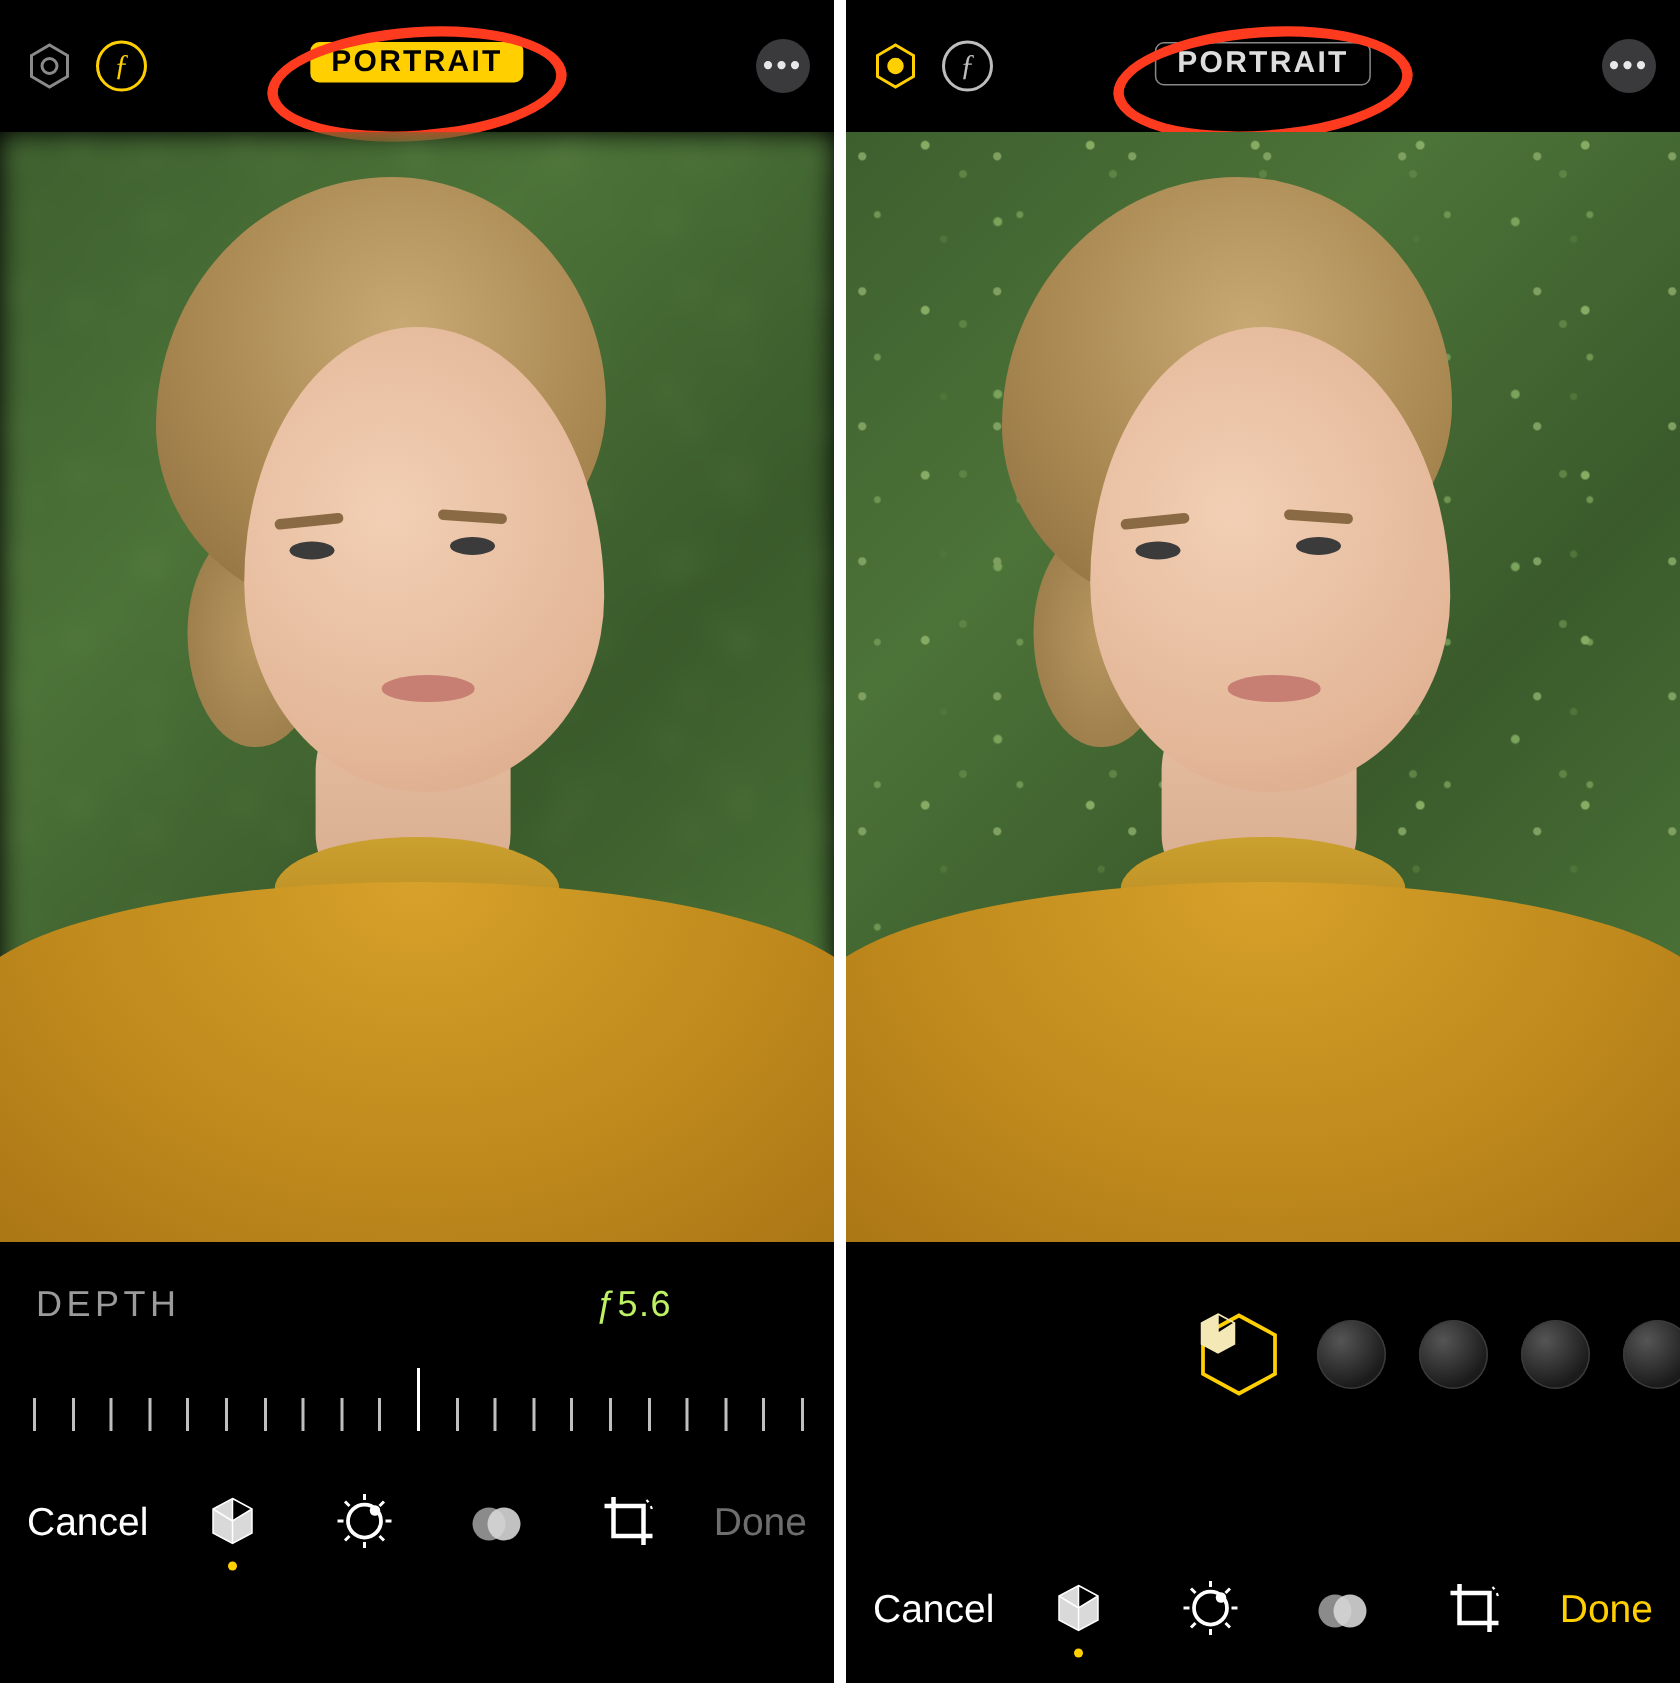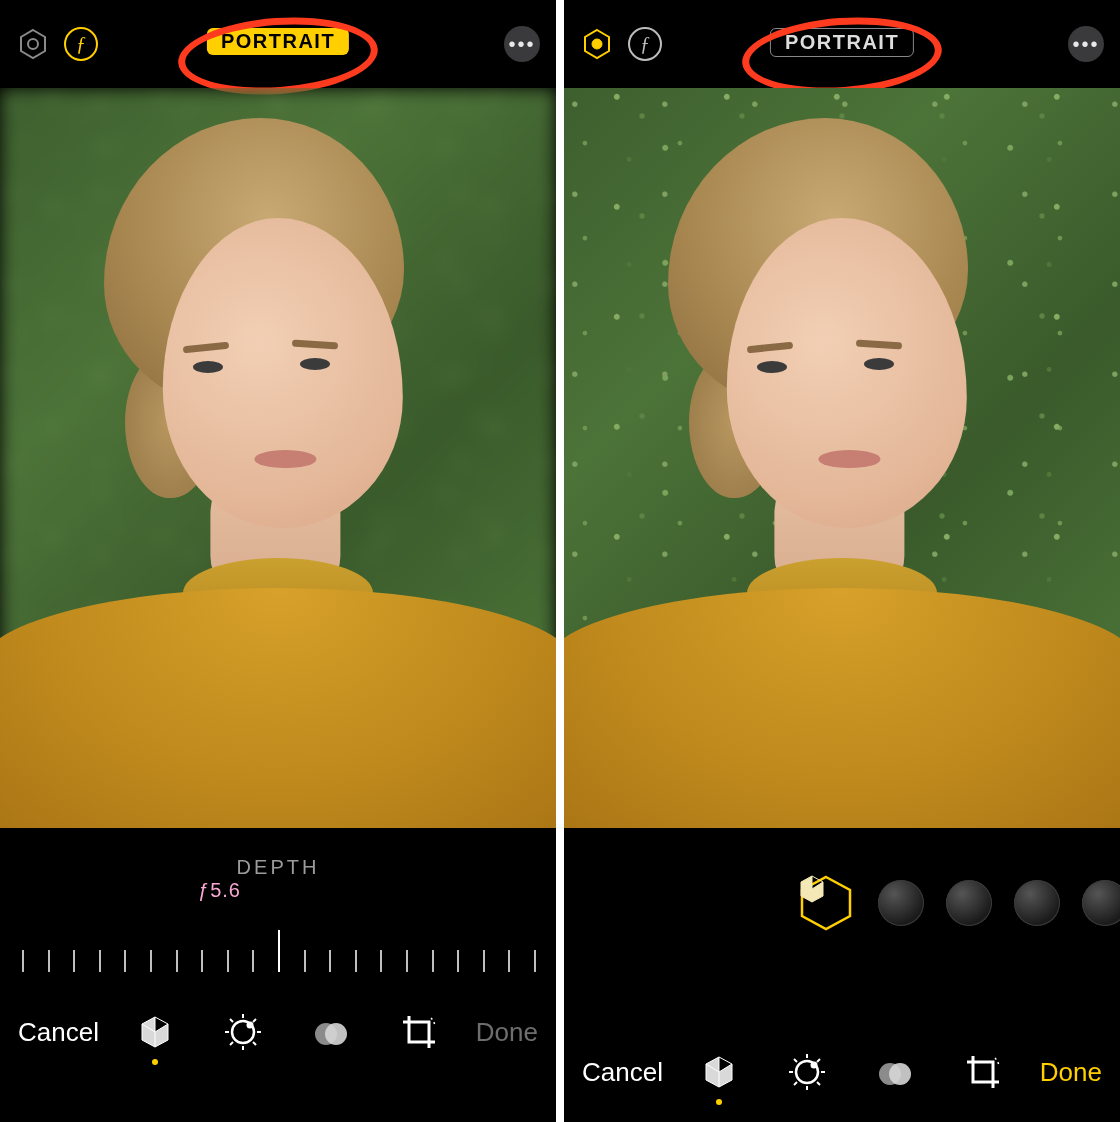--- a/index.html
+++ b/index.html
@@ -46,22 +46,22 @@
   .pony { position:absolute; bottom:330px; left:50%; transform:translateX(-170%); width: 90px; height: 150px; background: radial-gradient(#b8965f,#947746); border-radius: 55% 45% 50% 50% / 50% 50% 48% 52%; }
   .eye { position:absolute; width: 30px; height: 12px; background:#3b3b3b; border-radius: 50%; }
   .eye.l { bottom:455px; left:50%; transform:translateX(-85px); }
   .eye.r { bottom:458px; left:50%; transform:translateX(22px); }
   .brow { position:absolute; width: 46px; height: 7px; background:#8a6a45; border-radius: 4px; }
   .brow.l { bottom:477px; left:50%; transform:translateX(-95px) rotate(-6deg); }
   .brow.r { bottom:480px; left:50%; transform:translateX(14px) rotate(4deg); }
   .lips { position:absolute; bottom:360px; left:50%; transform:translateX(-38%); width: 62px; height: 18px; background:#c77f74; border-radius: 50% 50% 48% 48%; }
   
   .under { flex: 1; display: flex; flex-direction: column; }
-  .depth-row { display:flex; align-items:center; justify-content: space-between; padding: 28px 24px 8px; color:#9b9b9b; font-size: 20px; letter-spacing: 3px; flex-direction: column; }
-  .depth-row .val { color:#f9a8d4; letter-spacing: 1px; margin-right: 117px;}
+  .depth-row { display:flex; align-items:center; justify-content: space-between; padding: 28px 24px 8px; color:#9b9b9b; font-size: 24px; letter-spacing: 3px; }
+  .depth-row .val { color:#bef264; letter-spacing: 1px; margin-right: 84px;}
   .ruler { position: relative; height: 60px; margin: 12px 22px 0; }
   .tick { position:absolute; bottom: 10px; width: 2px; height: 22px; background:#bfbfbf; }
   .tick.cur { height: 42px; background:#fff; }
   
   .light-row { display:flex; justify-content:center; align-items:center; gap: 22px; height: 110px; margin-top: 20px; padding-left: 210px; overflow:hidden;}
   .light-item { width: 46px; height: 46px; border-radius: 50%; background: radial-gradient(circle at 35% 30%, #555, #1b1b1b 70%); box-shadow: inset 0 0 0 1px #3a3a3a; flex:0 0 auto;}
   .light-sel { width: 60px; height: 60px; display:flex; align-items:center; justify-content:center; position:relative; flex:0 0 auto;}
   .light-sel svg { position:absolute; inset:0; }
   .light-sel .cube { width:32px; height:32px; }
   

